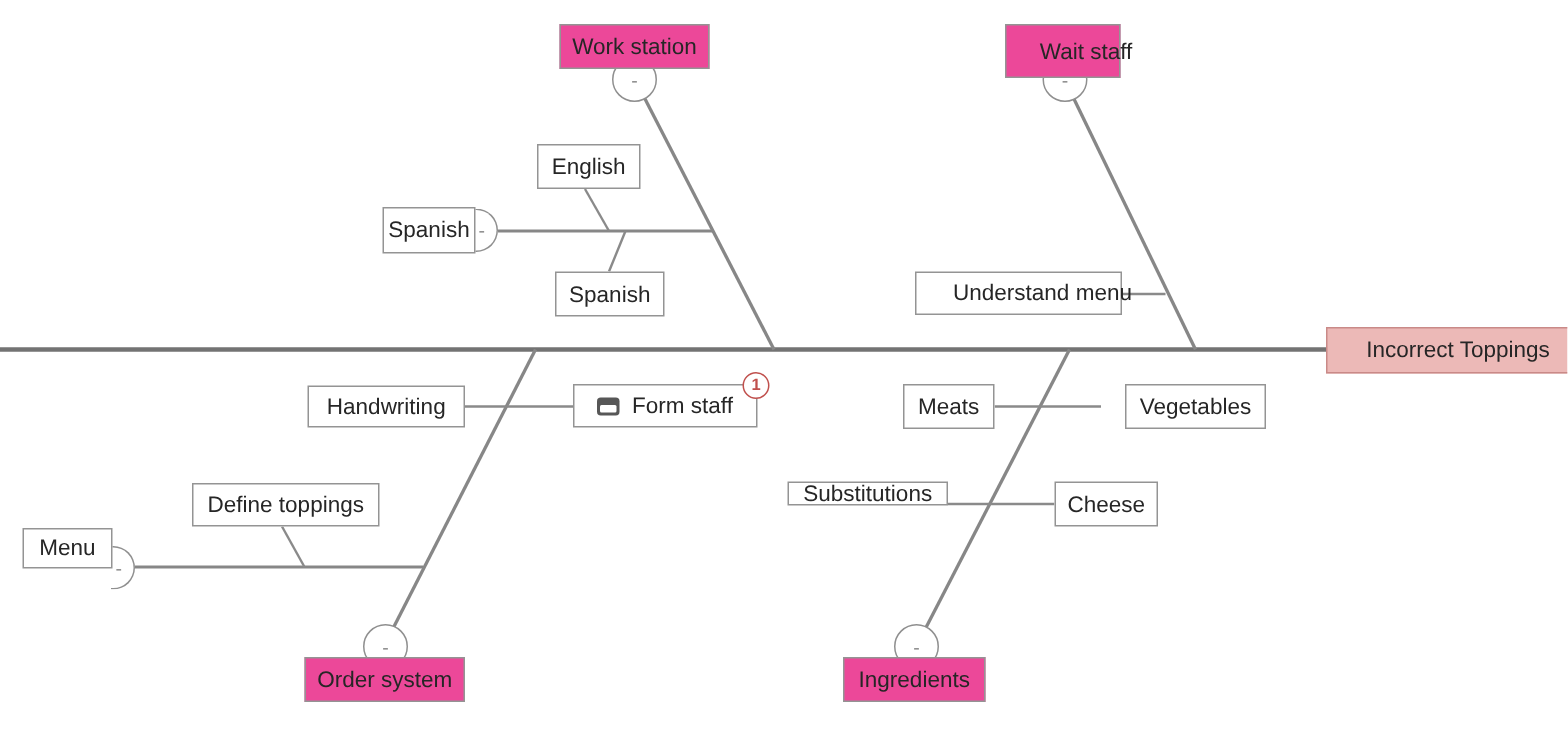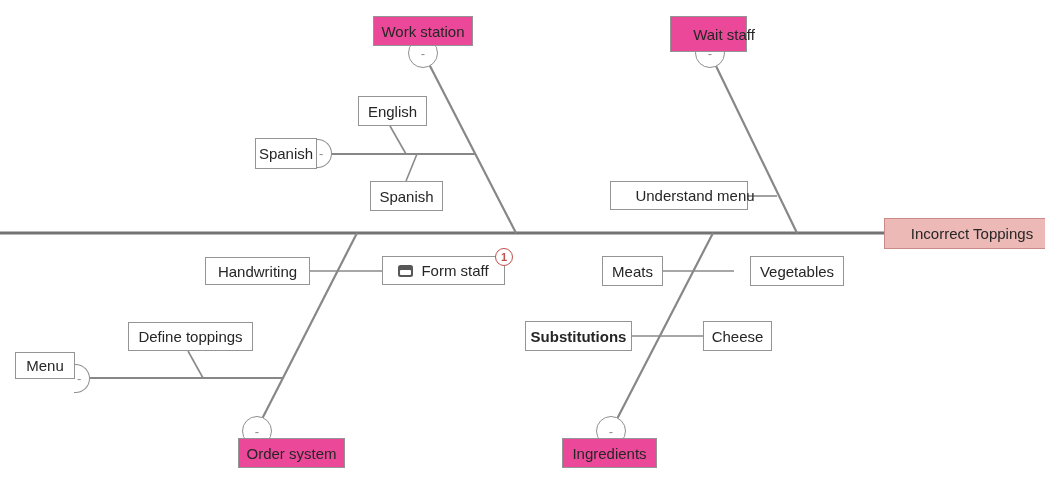--- a/index.html
+++ b/index.html
@@ -122,21 +122,21 @@
   <div class="handle circle" style="left:596px; top:416px;">-</div>
   <div class="handle dright" style="left:316px; top:139px;">-</div>
   <div class="handle dright" style="left:74px; top:364px;">-</div>
 
   <div class="node category" style="left:373px; top:16px; width:100px; height:30px;">
     <span>Work station</span>
   </div>
   <div class="node category" style="left:670px; top:16px; width:77px; height:36px;padding-left:31px;">
     <span>Wait staff</span>
   </div>
-  <div class="node category" style="left:203px; top:438px; width:107px; height:30px;margin-left:35px;">
+  <div class="node category" style="left:203px; top:438px; width:107px; height:30px;">
     <span>Order system</span>
   </div>
   <div class="node category" style="left:562px; top:438px; width:95px; height:30px;">
     <span>Ingredients</span>
   </div>
 
   <div class="node" style="left:255px; top:138px; width:62px; height:31px;">
     <span>Spanish</span>
   </div>
   <div class="node" style="left:358px; top:96px; width:69px; height:30px;">
@@ -163,21 +163,21 @@
   </div>
   <div class="node" style="left:15px; top:352px; width:60px; height:27px;">
     <span>Menu</span>
   </div>
   <div class="node" style="left:602px; top:256px; width:61px; height:30px;">
     <span>Meats</span>
   </div>
   <div class="node" style="left:734px; top:256px; width:94px; height:30px;margin-left:16px;">
     <span>Vegetables</span>
   </div>
-  <div class="node" style="left:525px; top:321px; width:107px; height:30px;font-weight:bold;">
+  <div class="node" style="left:525px; top:321px; width:107px; height:16px;">
     <span>Substitutions</span>
   </div>
   <div class="node" style="left:703px; top:321px; width:69px; height:30px;">
     <span>Cheese</span>
   </div>
 
   <div class="node effect" style="left:884px; top:218px; width:176px; height:31px;">
     <span>Incorrect Toppings</span>
   </div>
 

